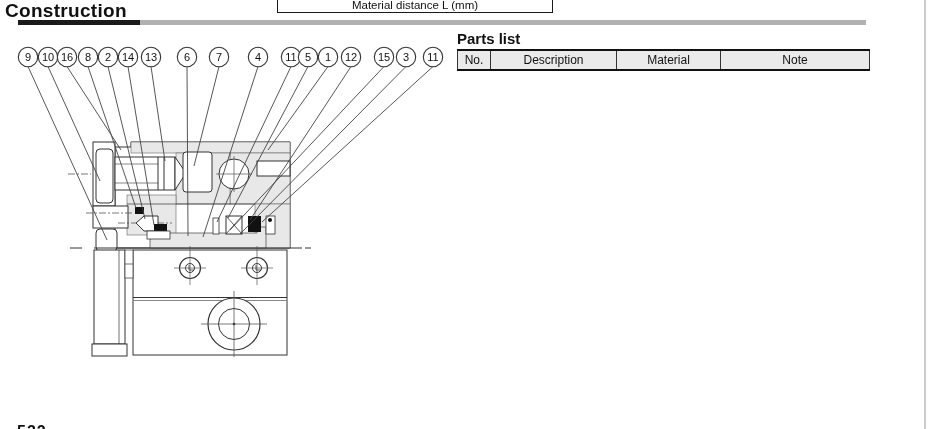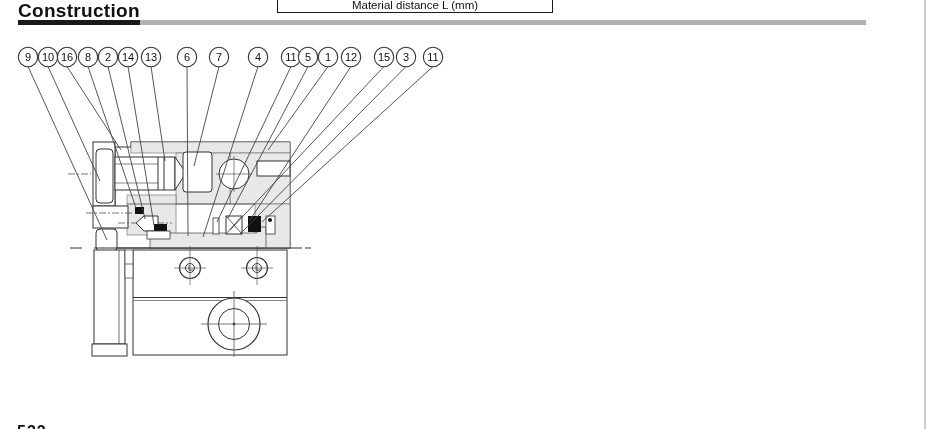--- a/index.html
+++ b/index.html
@@ -3,21 +3,21 @@
 <meta charset="utf-8">
 <style>
   html,body{margin:0;padding:0;}
   body{
     width:932px;height:429px;position:relative;overflow:hidden;
     background:#ffffff;color:#111;
     font-family:"Liberation Sans", sans-serif;
   }
   
   .heading{
-    position:absolute;left:18px;top:0px;
+    position:absolute;left:5px;top:0px;
     font-size:19px;font-weight:bold;letter-spacing:.3px;
   }
   .rule-black{position:absolute;left:18px;top:20px;width:122px;height:5px;background:#1a1a1a;}
   .rule-gray{position:absolute;left:140px;top:20px;width:726px;height:5px;background:#b1b1b1;}
   
   .topbox{
     position:absolute;left:277px;top:-13px;width:276px;height:26px;
     border:1.6px solid #1a1a1a;background:#fff;box-sizing:border-box;
     display:flex;align-items:flex-end;justify-content:center;
     font-size:11.5px;padding-bottom:1px;
@@ -227,13 +227,31 @@
         <text x="406" y="61" text-anchor="middle" font-size="11" fill="#111">3</text>
       </g>
       <g>
         <circle cx="433" cy="57" r="9.7" fill="#fff" stroke="#333" stroke-width="1.1"></circle>
         <text x="433" y="61" text-anchor="middle" font-size="11" fill="#111">11</text>
       </g>
     </g>
 </svg>
 
 <div class="parts">
+  <div class="parts-title">Parts list</div>
+  <table class="parts-table">
+    <colgroup>
+      <col style="width:33px">
+        <col style="width:126px">
+        <col style="width:104px">
+        <col style="width:149px">
+    </colgroup>
+    <thead>
+      <tr>
+        <th>No.</th>
+        <th>Description</th>
+        <th>Material</th>
+        <th>Note</th>
+      </tr>
+    </thead>
+    <tbody id="parts-body"></tbody>
+  </table>
 </div>
 
 </body></html>

